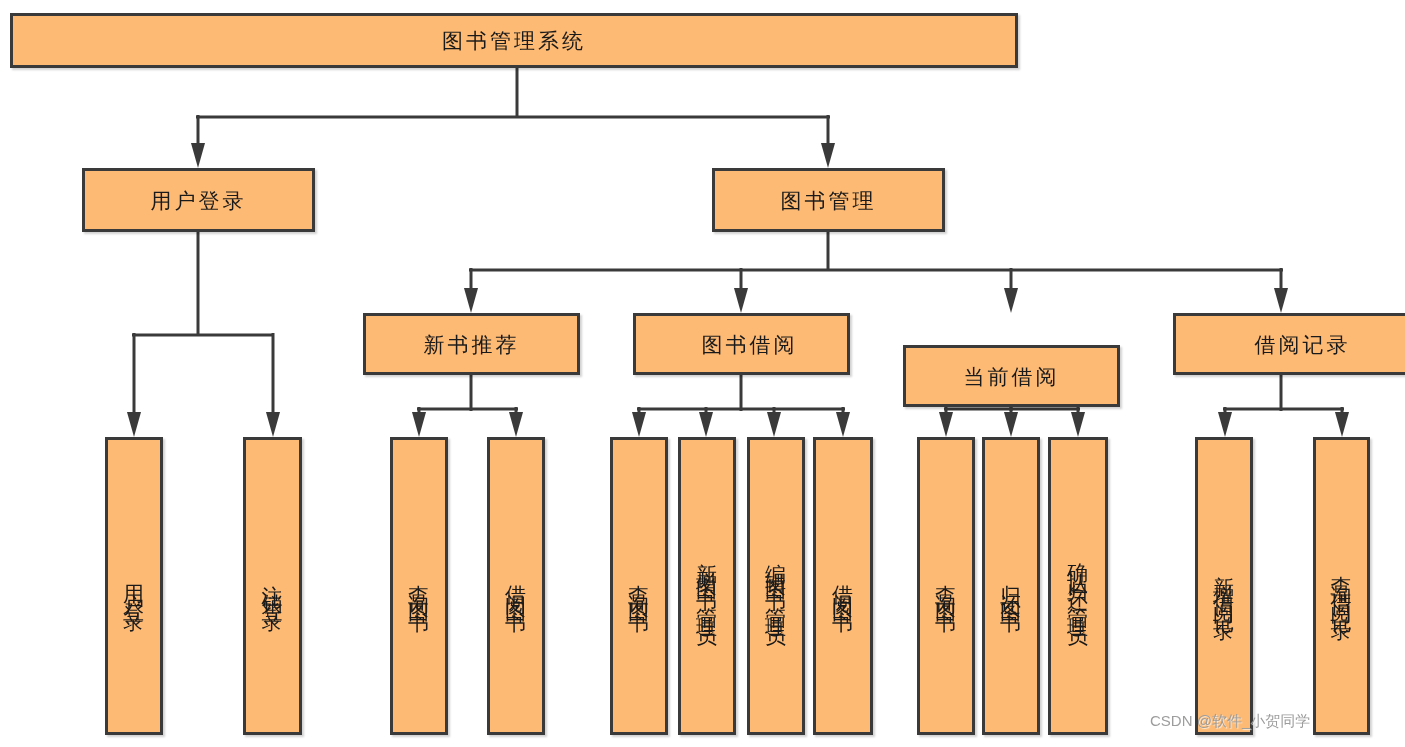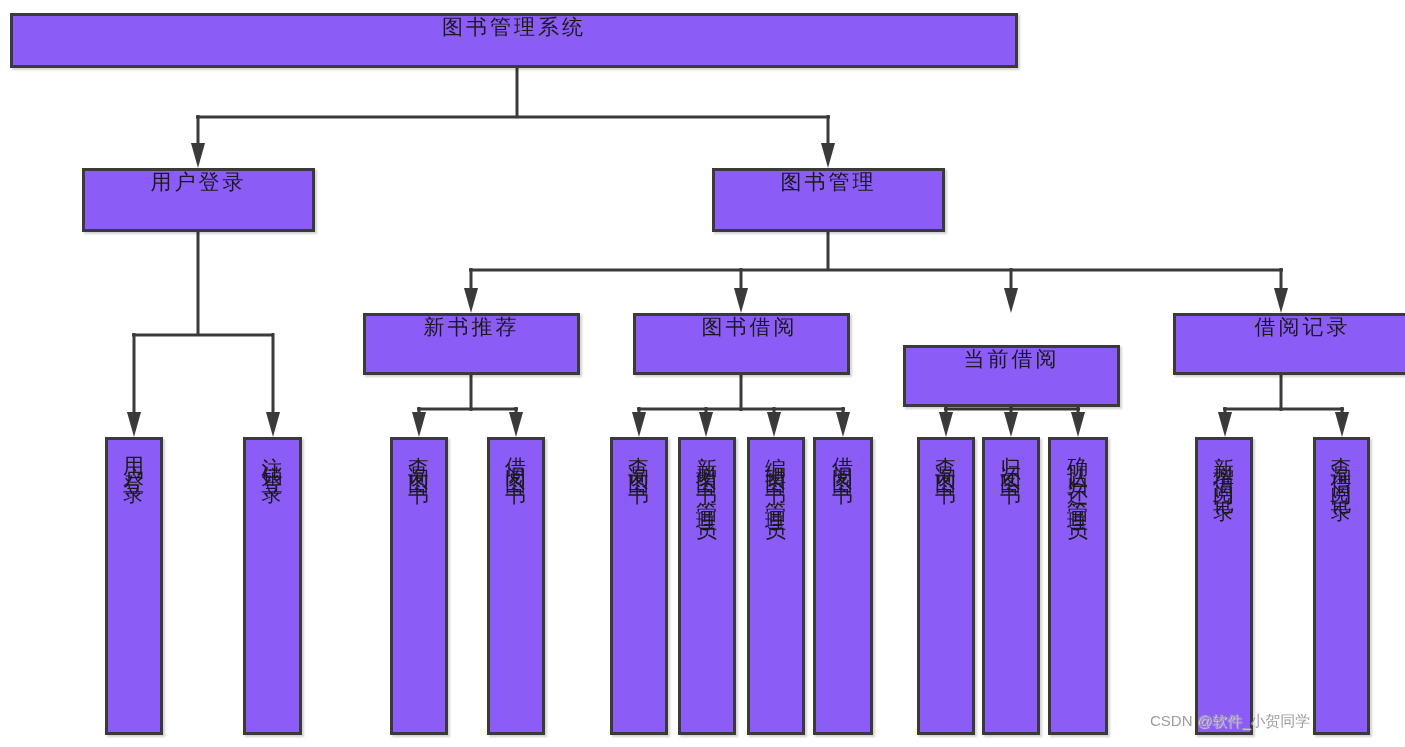--- a/index.html
+++ b/index.html
@@ -18,23 +18,23 @@
   .connectors {
     position: absolute;
     left: 0; top: 0;
     width: 1405px;
     height: 747px;
   }
   .node {
     position: absolute;
     box-sizing: border-box;
     border: 3px solid #3a3a3a;
-    background: #8b5cf6;
+    background: #fdba74;
     display: flex;
-    align-items: flex-start;
+    align-items: center;
     justify-content: center;
     color: #1a1a1a;
     box-shadow: 2px 2px 2px rgba(0,0,0,0.18);
   }
   .hbox span {
     font-size: 21px;
     letter-spacing: 3px;
     white-space: nowrap;
     line-height: 1;
   }

